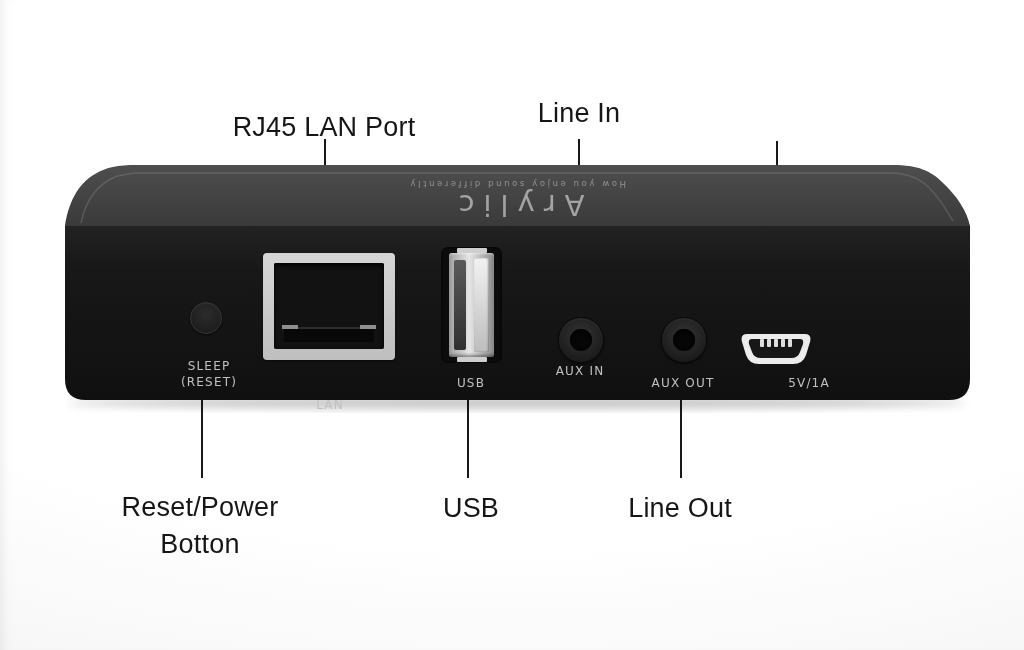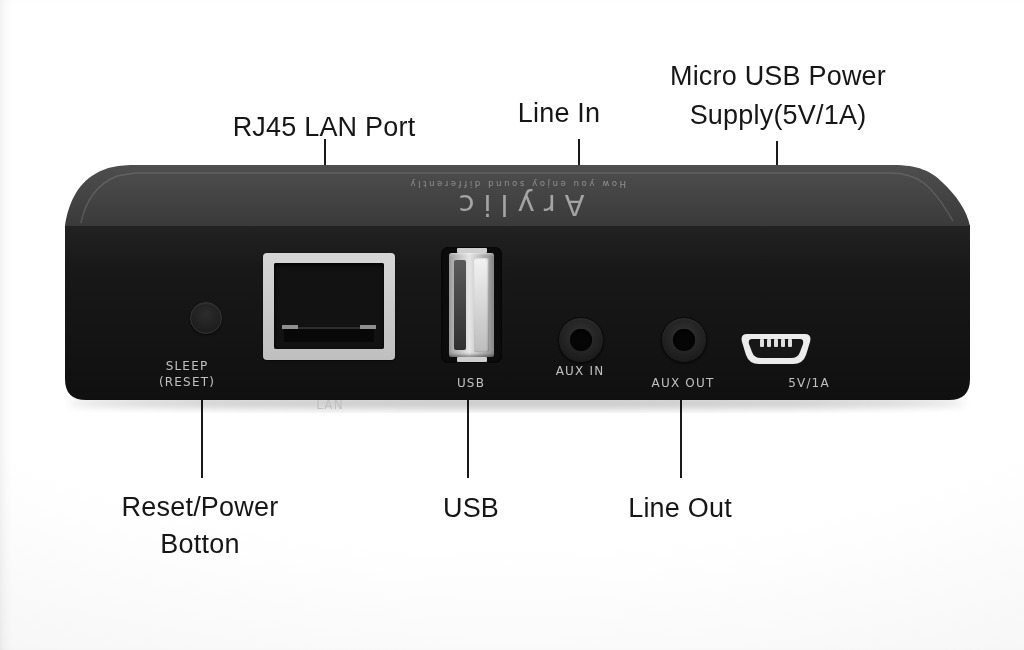--- a/index.html
+++ b/index.html
@@ -10,21 +10,21 @@
     box-shadow:inset 10px 0 14px -10px rgba(0,0,0,.10);
   }
   
   .callout{
     position:absolute;transform:translateX(-50%);
     font-size:27px;line-height:37px;color:#161616;
     text-align:center;white-space:nowrap;letter-spacing:.2px;
   }
   .callout span{display:block;}
   #lbl-rj45{left:324px;top:109px;}
-  #lbl-linein{left:559px;top:95px;}
+  #lbl-linein{left:579px;top:95px;}
   #lbl-micro{left:778px;top:57px;line-height:39px;}
   #lbl-reset{left:200px;top:489px;}
   #lbl-usb-bottom{left:471px;top:490px;}
   #lbl-lineout{left:680px;top:490px;}
   
   .cline{position:absolute;width:2px;background:#191919;}
   #ln-rj45{left:324px;top:139px;height:108px;}
   #ln-linein{left:578px;top:139px;height:171px;}
   #ln-micro{left:776px;top:141px;height:169px;}
   #ln-reset{left:201px;top:398px;height:80px;}
@@ -109,41 +109,37 @@
   #jack-in{left:493px;top:154px;}
   #jack-out{left:596px;top:154px;}
   
   .micro-usb{position:absolute;left:674px;top:170px;}
   
   .panel-label{
     position:absolute;transform:translateX(-50%);
     font-family:"DejaVu Sans", sans-serif;font-size:12px;line-height:16px;
     letter-spacing:1.2px;color:#c0c0c0;text-align:center;white-space:nowrap;
   }
-  #pl-sleep{left:122px;top:195px;}
+  #pl-sleep{left:144px;top:195px;}
   #pl-lan{left:265px;top:212px;margin-top:22px;}
   #pl-usb{left:406px;top:212px;}
   #pl-auxin{left:515px;top:200px;}
   #pl-auxout{left:618px;top:212px;}
   #pl-power{left:712px;top:212px;margin-left:32px;}
 </style>
 </head>
 <body>
 
 <div class="stage">
 
   <div class="callout" id="lbl-rj45">
     <span>RJ45 LAN Port</span>
   </div>
   <div class="callout" id="lbl-linein">
     <span>Line In</span>
-  </div>
-  <div class="callout" id="lbl-micro">
-    <span>Micro USB Power</span>
-    <span>Supply(5V/1A)</span>
   </div>
 
   <div class="callout" id="lbl-reset">
     <span>Reset/Power</span>
     <span>Botton</span>
   </div>
   <div class="callout" id="lbl-usb-bottom">
     <span>USB</span>
   </div>
   <div class="callout" id="lbl-lineout">

